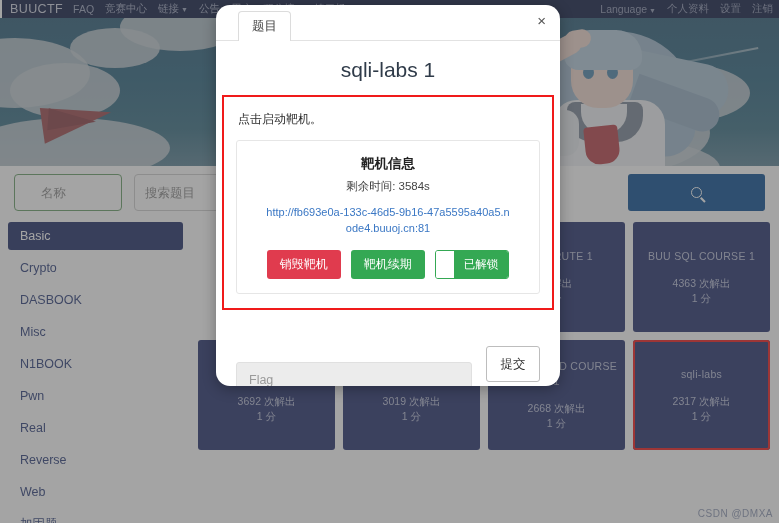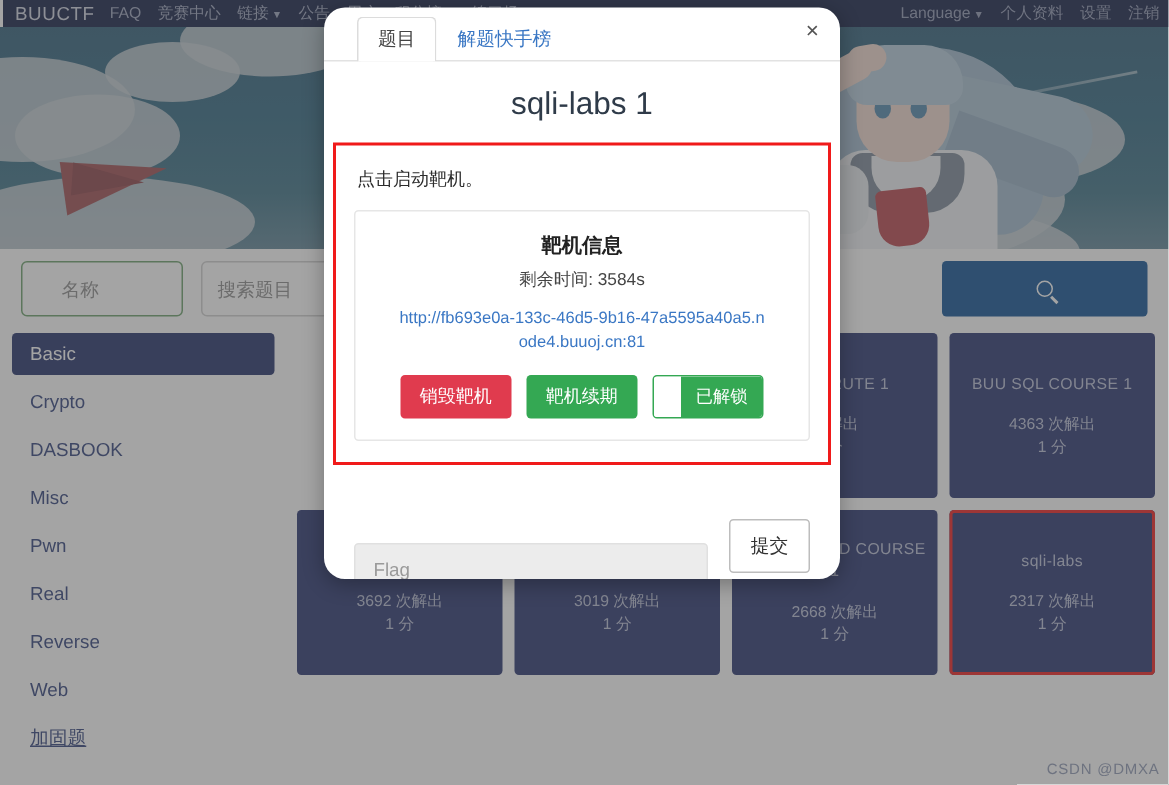--- a/index.html
+++ b/index.html
@@ -363,20 +363,23 @@
         <div class="side-item">
           <span>Crypto</span>
         </div>
         <div class="side-item">
           <span>DASBOOK</span>
         </div>
         <div class="side-item">
           <span>Misc</span>
         </div>
         <div class="side-item">
+          <span>N1BOOK</span>
+        </div>
+        <div class="side-item">
           <span>Pwn</span>
         </div>
         <div class="side-item">
           <span>Real</span>
         </div>
         <div class="side-item">
           <span>Reverse</span>
         </div>
         <div class="side-item">
           <span>Web</span>
@@ -429,21 +432,20 @@
           </div>
         </div>
       </div>
   </div>
 
   <div class="overlay"></div>
 
   <div class="modal">
     <div class="modal-tabs">
       <div class="tab active">题目</div>
-      <div class="tab">解题快手榜</div>
       <div class="modal-close">×</div>
     </div>
 
     <div class="modal-title">sqli-labs 1</div>
 
     <div class="redbox">
       <div class="hint">点击启动靶机。</div>
       <div class="infobox">
         <div class="info-title">靶机信息</div>
         <div class="info-time">剩余时间: 3584s</div>

